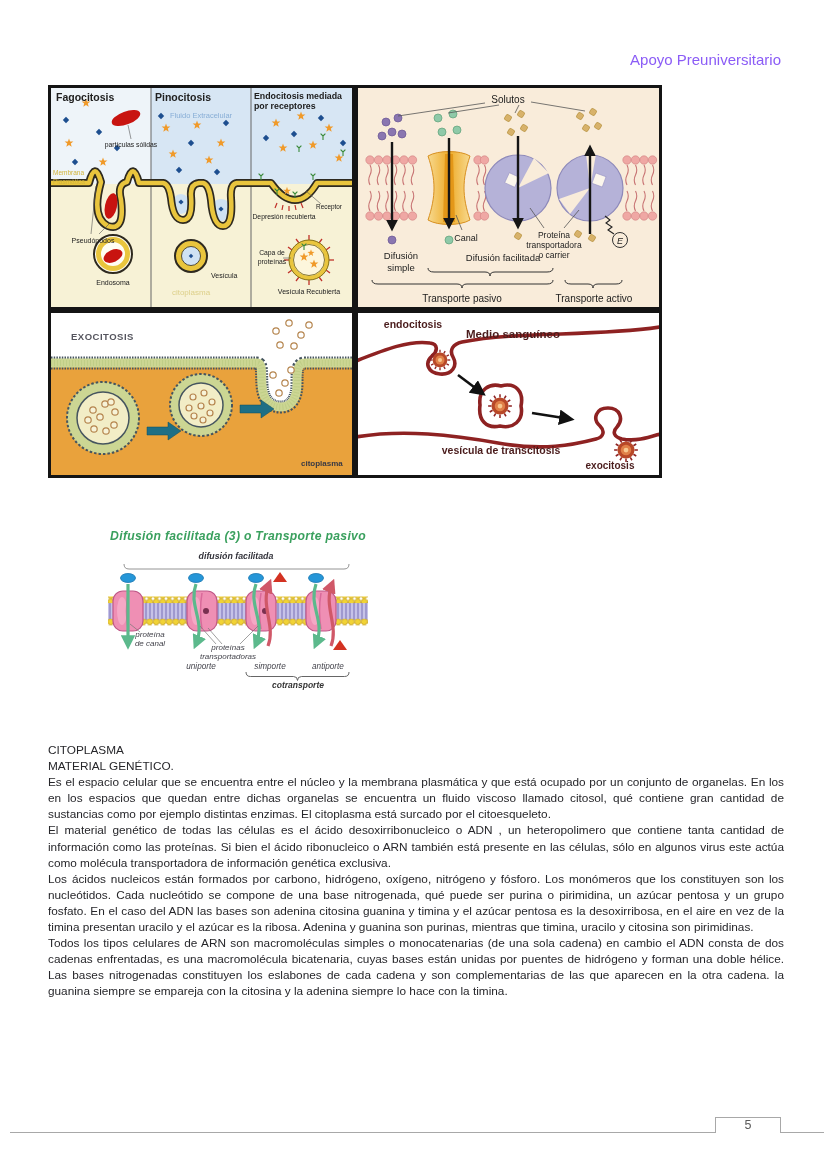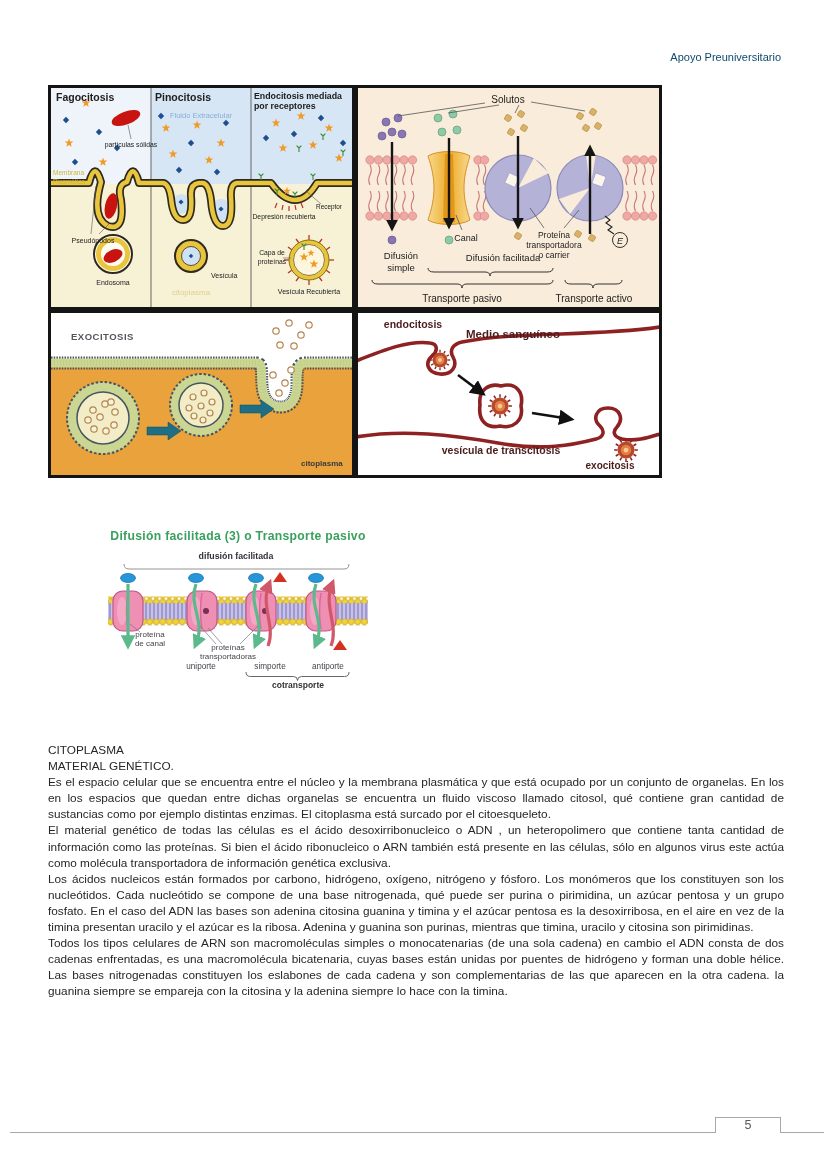--- a/index.html
+++ b/index.html
@@ -1,23 +1,23 @@
 <!DOCTYPE html>
 <html><head>
 <meta charset="utf-8">
 <style>
   html,body{margin:0;padding:0;background:#e8e8e8;}
   .page{position:relative;width:828px;height:1171px;background:#ffffff;margin:0 auto;
         font-family:"Liberation Sans",sans-serif;overflow:hidden;}
-  .header-title{position:absolute;top:51px;right:47px;font-size:11px;color:#0c4a6e;}
+  .header-title{position:absolute;top:51px;right:47px;font-size:15px;color:#8b5cf6;}
   .figgrid{position:absolute;left:48px;top:85px;width:506px;height:393px;
            display:grid;grid-template-columns:307px 307px;grid-template-rows:225px 168px;}
   .figgrid .cell{border:3px solid #141414;box-sizing:border-box;overflow:hidden;}
   .figgrid svg{display:block;}
-  .dif-fig{position:absolute;left:88px;top:526px;width:300px;height:164px;}
+  .dif-fig{position:absolute;left:88px;top:526px;width:300px;height:164px;font-style:italic;}
   .bodytext{position:absolute;left:48px;top:742px;width:736px;
             font-size:11.8px;line-height:16.1px;color:#26262a;text-align:justify;}
   .bodytext p{margin:0;}
   .footer-line{position:absolute;top:1132px;height:1px;background:#a8a8a8;}
   .footer-line.left{left:10px;width:705px;}
   .footer-line.right{left:781px;width:43px;}
   .page-box{position:absolute;left:715px;top:1117px;width:66px;height:16px;
             border:1px solid #a8a8a8;border-bottom:none;box-sizing:border-box;
             text-align:center;font-size:12.5px;line-height:15px;color:#5a5a5a;background:#fff;}
   text{font-family:"Liberation Sans",sans-serif;}

